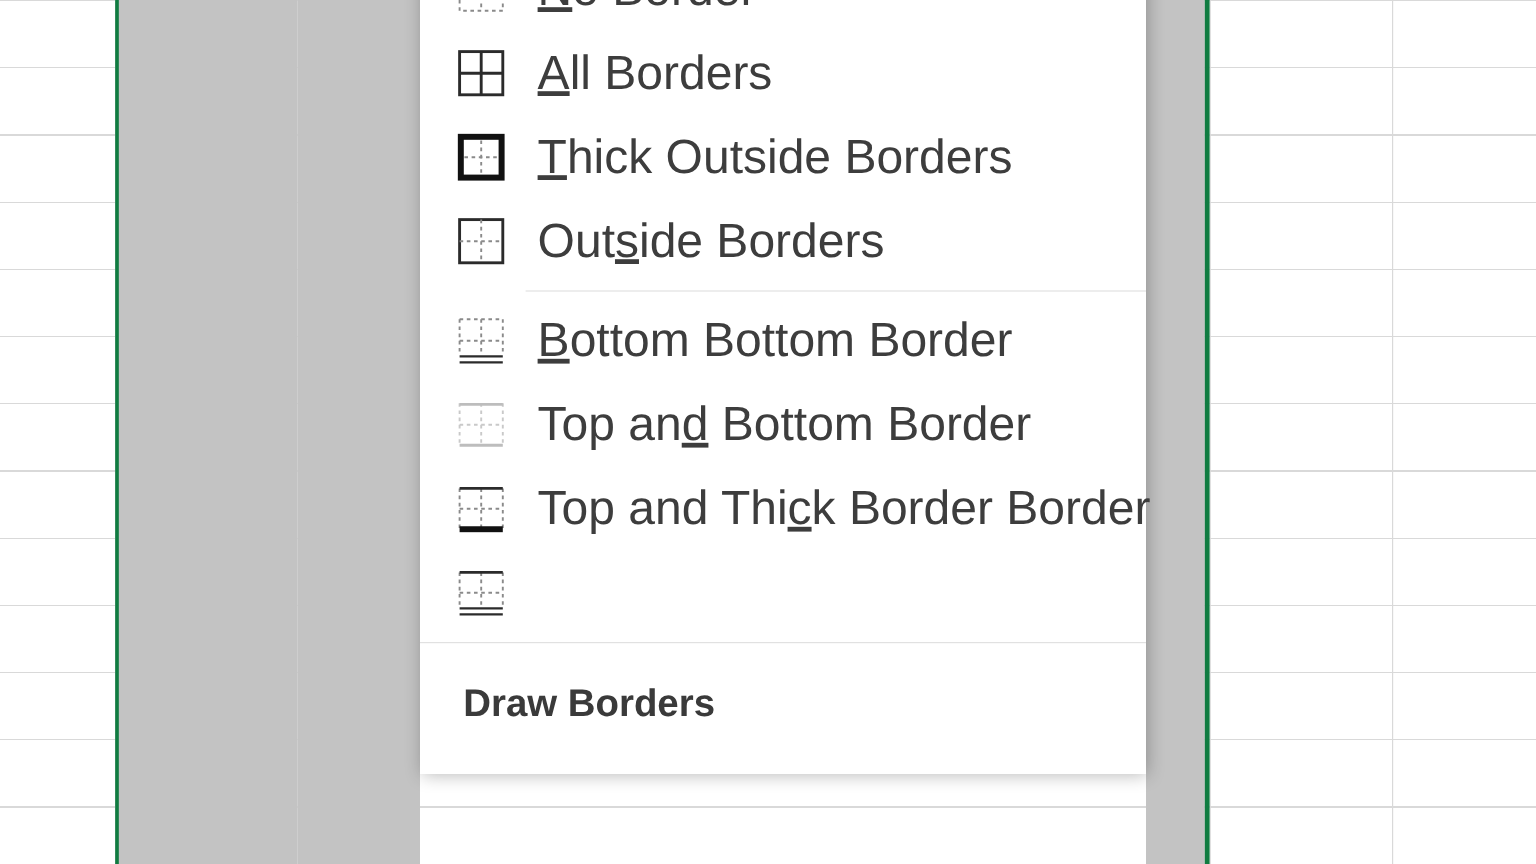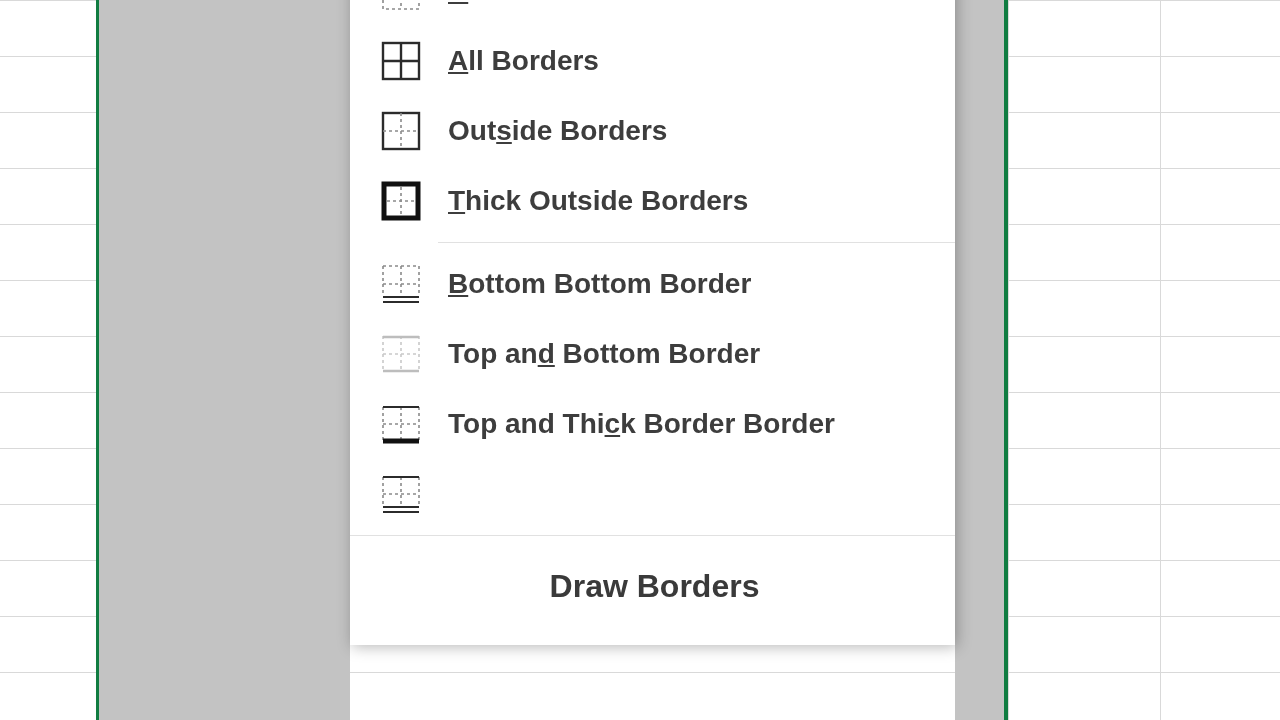--- a/index.html
+++ b/index.html
@@ -51,46 +51,44 @@
     width: 605px;
     background: #fff;
     box-shadow: 2px 2px 14px rgba(0,0,0,.28);
     padding: 6px 0 40px 0;
   }
   .menu-item {
     display: flex;
     align-items: center;
     padding: 14px 28px 14px 30px;
     color: #3d3d3d;
-    font-size: 28px;
+    font-size: 40px;
     line-height: 1;
     cursor: default;
     white-space: nowrap;
-    font-weight: bold;
   }
   .menu-item .icon {
     width: 42px; height: 42px;
     margin-right: 26px;
     flex: 0 0 42px;
     display: inline-flex;
     align-items: center;
     justify-content: center;
   }
   .menu-item .label u { text-decoration: underline; }
   .menu-sep {
     height: 1px;
     background: #e1e1e1;
     margin: 6px 0 6px 88px;
   }
   .menu-header {
     font-weight: 700;
     color: #3a3a3a;
     font-size: 32px;
     padding: 26px 32px 0 36px;
-    text-align: center;
   }
   svg { display:block; }
 </style>
 </head>
 <body>
 
 <div class="sheet">
   <div class="gridlines"></div>
   <div class="colline" style="left:96px"></div>
   <div class="colline" style="left:248px"></div>
@@ -132,47 +130,47 @@
       </svg>
     </span>
     <span class="label">
       <span></span><u>A</u><span>ll Borders</span>
     </span>
   </div>
 
   <div class="menu-item">
     <span class="icon">
       <svg viewBox="0 0 40 40" width="40" height="40">
-        <rect x="2" y="2" width="36" height="36" stroke="#2b2b2b" stroke-width="2.4" fill="none"></rect>
-        <g stroke="#8a8a8a" stroke-width="1.6" stroke-dasharray="3 3">
-          <line x1="20" y1="2" x2="20" y2="38"></line>
-          <line x1="2" y1="20" x2="38" y2="20"></line>
-        </g>
-      </svg>
-    </span>
-    <span class="label">
-      <span>Out</span><u>s</u><span>ide Borders</span>
-    </span>
-  </div>
-
-  <div class="menu-item">
-    <span class="icon">
-      <svg viewBox="0 0 40 40" width="40" height="40">
         <rect x="3" y="3" width="34" height="34" stroke="#111" stroke-width="5" fill="none"></rect>
         <g stroke="#8a8a8a" stroke-width="1.6" stroke-dasharray="3 3">
           <line x1="20" y1="6" x2="20" y2="34"></line>
           <line x1="6" y1="20" x2="34" y2="20"></line>
         </g>
       </svg>
     </span>
     <span class="label">
       <span></span><u>T</u><span>hick Outside Borders</span>
     </span>
   </div>
 
+  <div class="menu-item">
+    <span class="icon">
+      <svg viewBox="0 0 40 40" width="40" height="40">
+        <rect x="2" y="2" width="36" height="36" stroke="#2b2b2b" stroke-width="2.4" fill="none"></rect>
+        <g stroke="#8a8a8a" stroke-width="1.6" stroke-dasharray="3 3">
+          <line x1="20" y1="2" x2="20" y2="38"></line>
+          <line x1="2" y1="20" x2="38" y2="20"></line>
+        </g>
+      </svg>
+    </span>
+    <span class="label">
+      <span>Out</span><u>s</u><span>ide Borders</span>
+    </span>
+  </div>
+
   <div class="menu-sep"></div>
 
   <div class="menu-item">
     <span class="icon">
       <svg viewBox="0 0 40 40" width="40" height="40">
         <g stroke="#8a8a8a" stroke-width="1.6" stroke-dasharray="3 3" fill="none">
           <line x1="2" y1="2" x2="38" y2="2"></line>
           <line x1="2" y1="20" x2="38" y2="20"></line>
           <line x1="2" y1="2" x2="2" y2="32"></line>
           <line x1="38" y1="2" x2="38" y2="32"></line>

